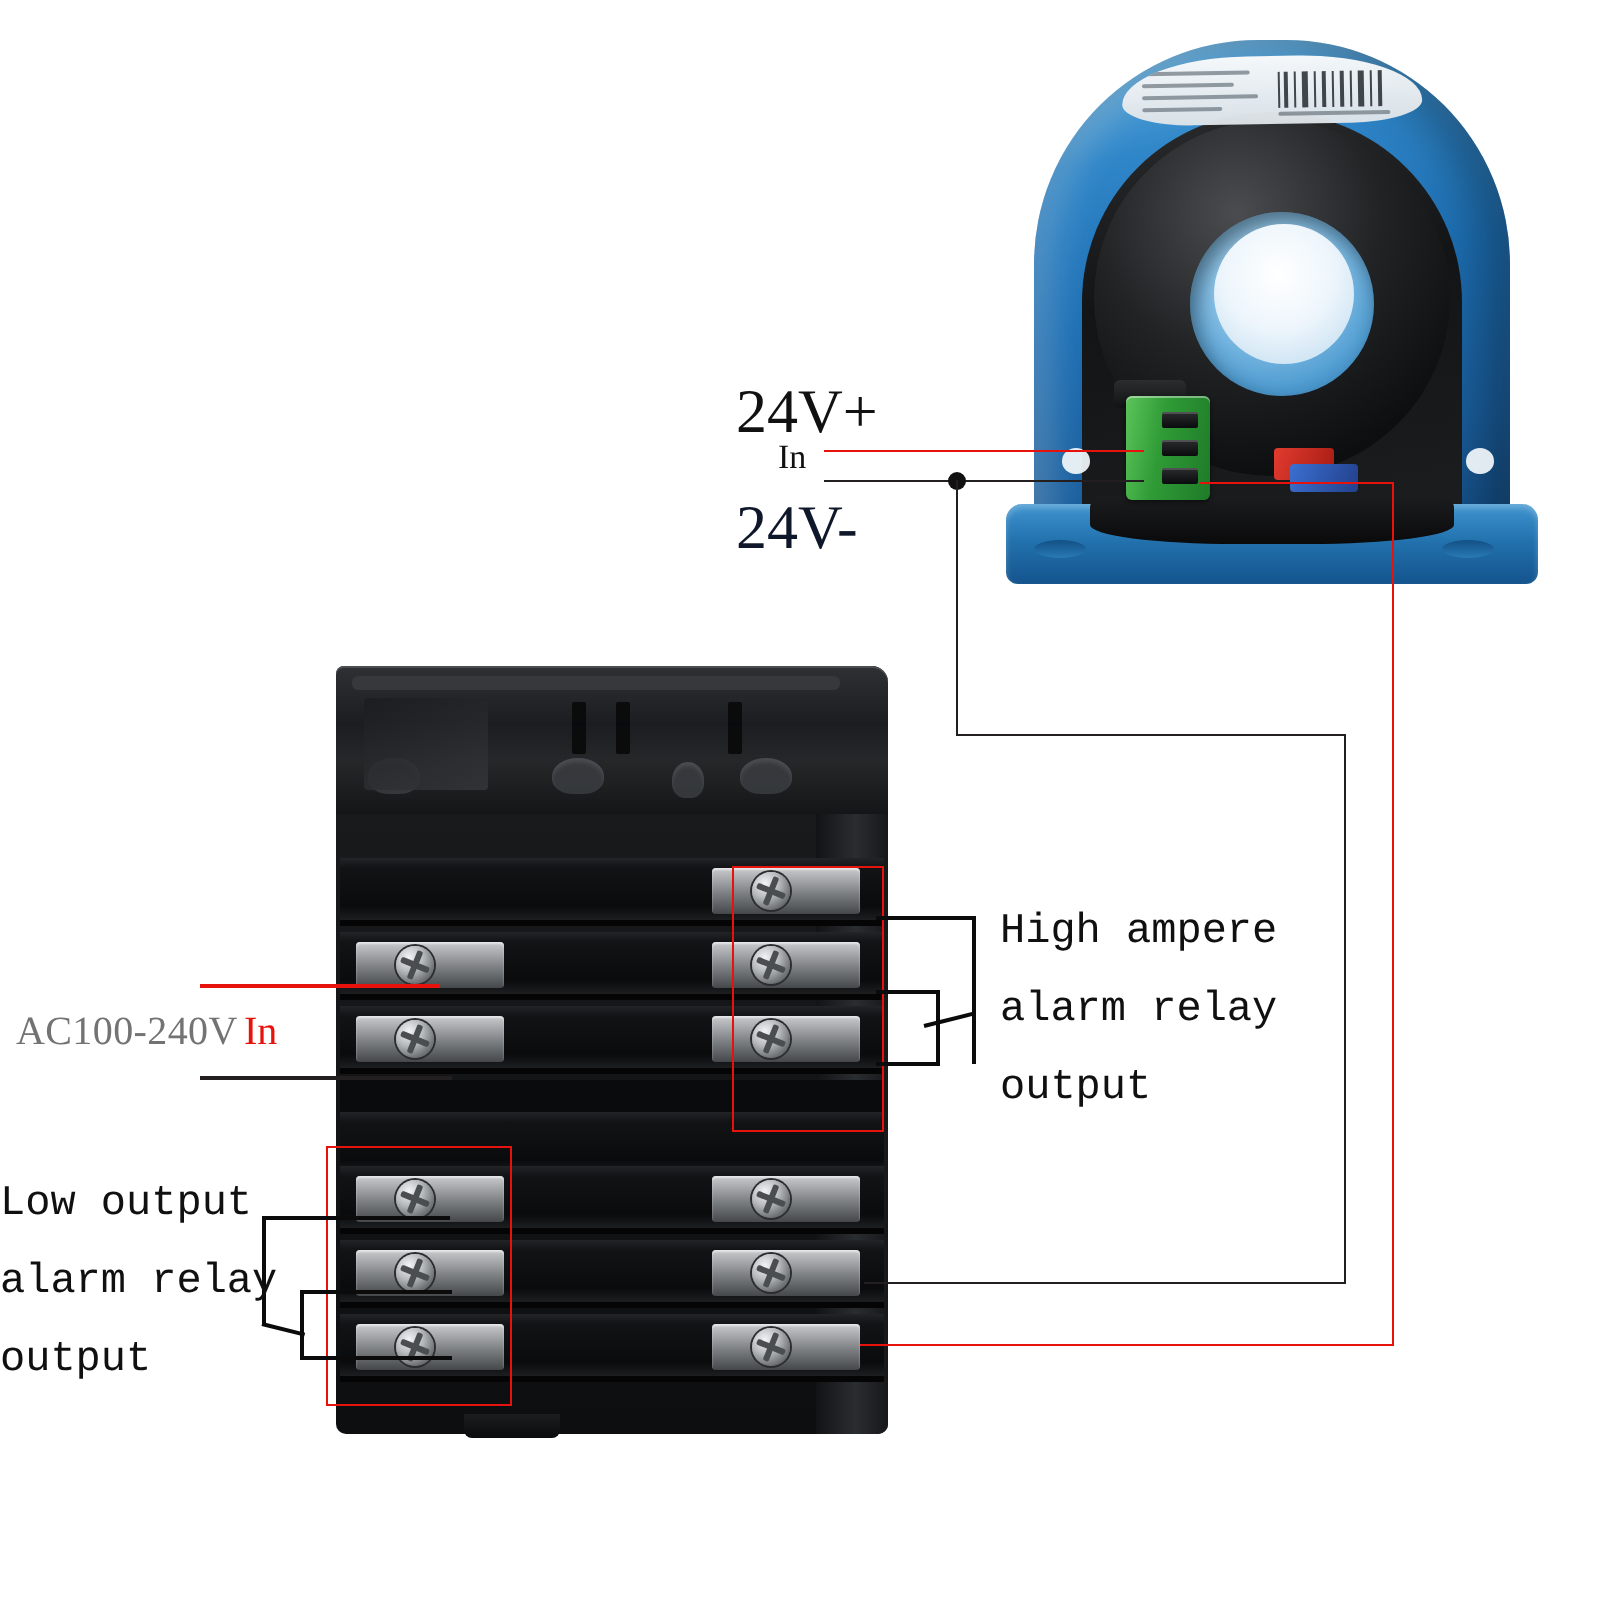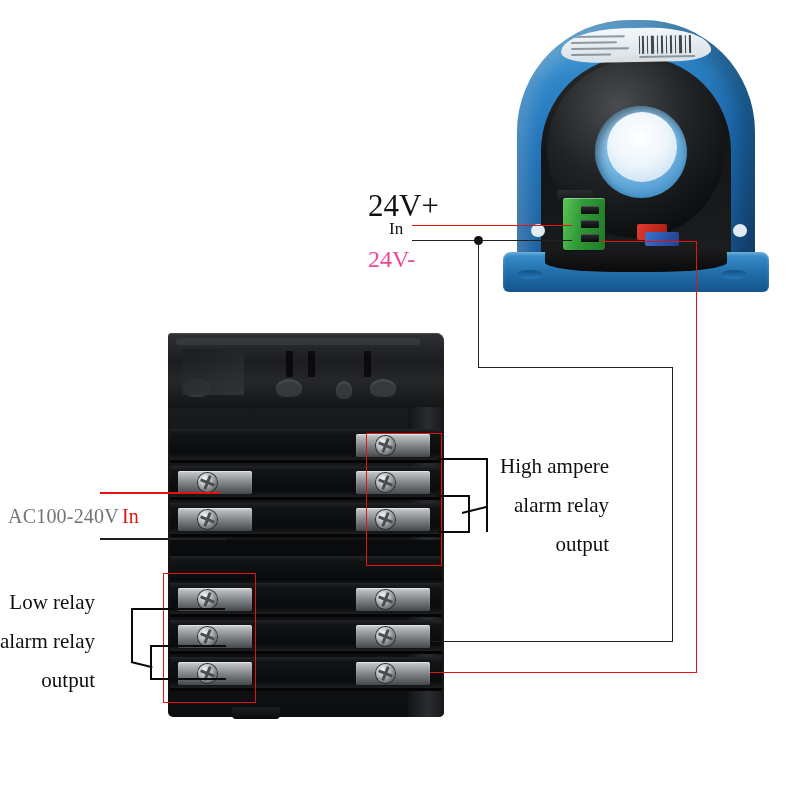--- a/index.html
+++ b/index.html
@@ -1,26 +1,26 @@
 <!DOCTYPE html>
 <html><head>
 <meta charset="utf-8">
 <style>
   html,body{margin:0;padding:0;background:#ffffff;}
   body{width:800px;height:800px;overflow:hidden;font-family:"Liberation Sans",sans-serif;}
   #stage{position:relative;width:800px;height:800px;background:#fff;}
 
   .lbl{position:absolute;white-space:pre;}
   .serif{font-family:"Liberation Serif",serif;}
-  .sans{font-family:Liberation Serif, serif;text-align:right;}
+  .sans{font-family:Liberation Mono, monospace;}
 
   
   #lbl-24vp{left:368px;top:188px;font-size:31px;color:#111;}
   #lbl-in-24{left:389px;top:219px;font-size:17px;color:#111;}
-  #lbl-24vn{left:368px;top:246px;font-size:24px;color:#ec4899;text-align:center;}
+  #lbl-24vn{left:368px;top:246px;font-size:31px;color:#0f172a;text-align:center;}
   #lbl-ac{left:8px;top:505px;font-size:20px;color:#737373;letter-spacing:.2px;}
   #lbl-acin{left:122px;top:505px;font-size:20px;color:#e8120c;}
 
   .relay-label{position:absolute;font-size:21px;color:#101010;line-height:39px;}
   #lbl-high{left:500px;top:447px;}
   #lbl-low{left:0px;top:583px;}
 
   
   .wire{position:absolute;background:#231f20;}
   .wire.red{background:#e8120c;}
@@ -272,18 +272,18 @@
   <div class="lbl serif" id="lbl-ac">AC100-240V</div>
   <div class="lbl serif" id="lbl-acin">In</div>
 
   <div class="relay-label sans" id="lbl-high">
     <div>High ampere</div>
     <div>alarm relay</div>
     <div>output</div>
   </div>
 
   <div class="relay-label sans" id="lbl-low">
-    <div>Low relay</div>
+    <div>Low output</div>
     <div>alarm relay</div>
     <div>output</div>
   </div>
 
 </div>
 
 </body></html>

